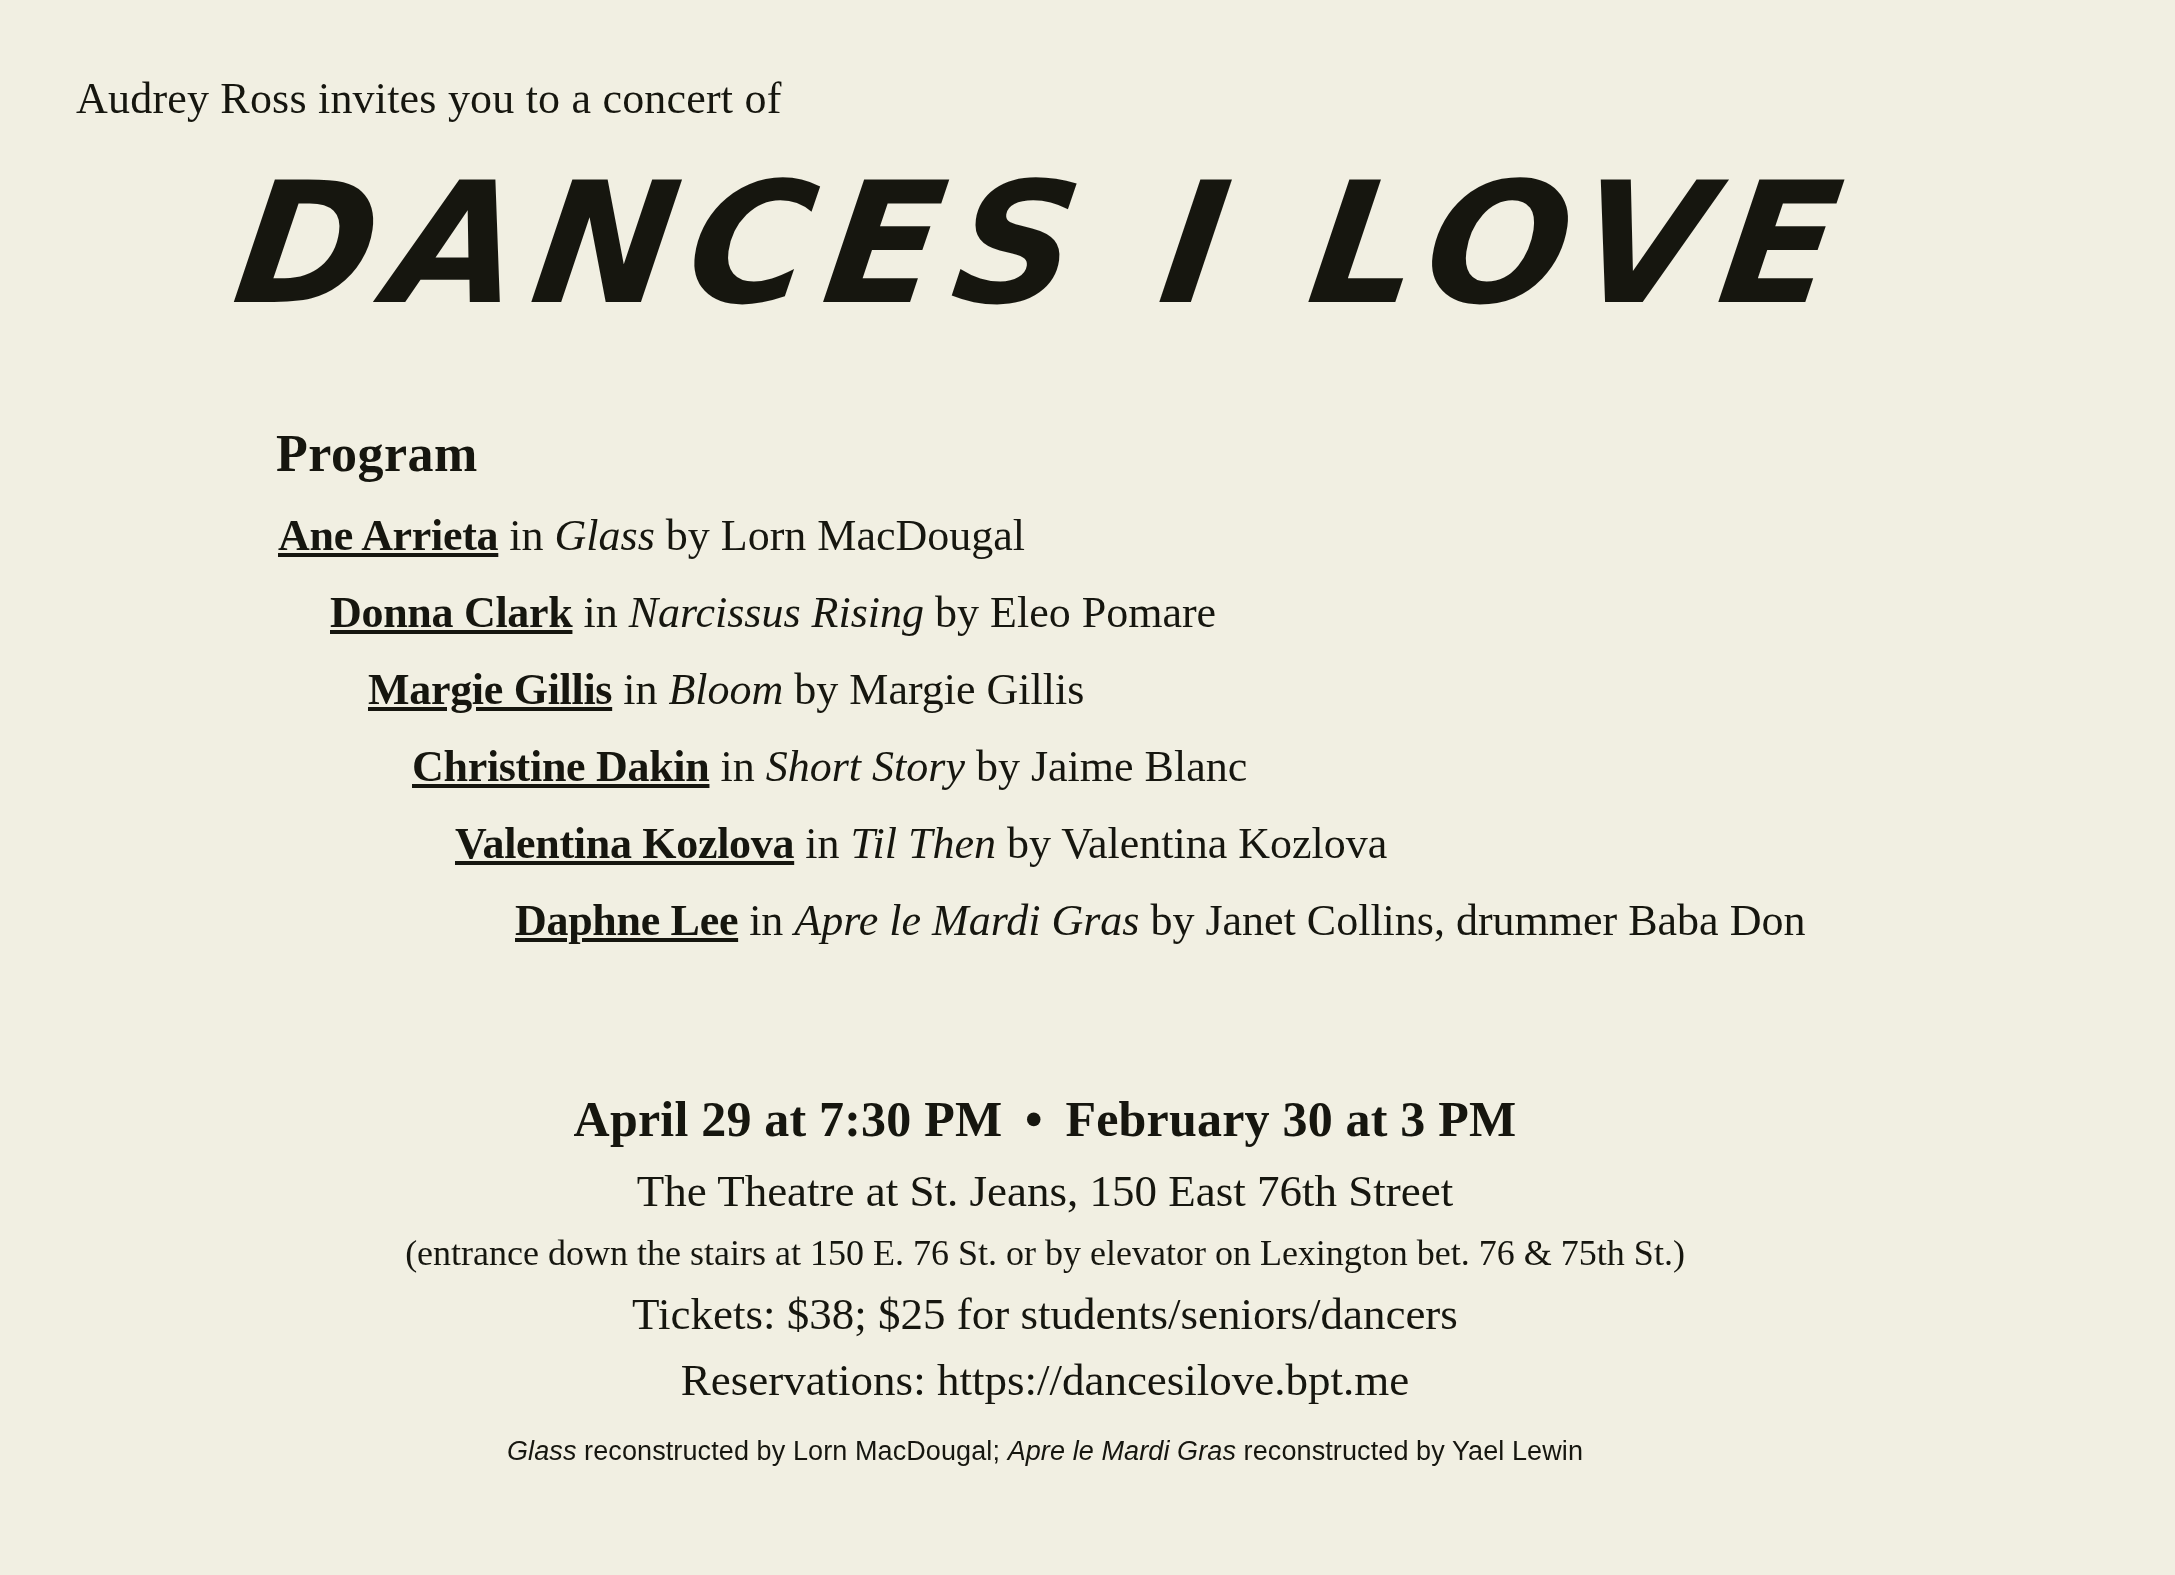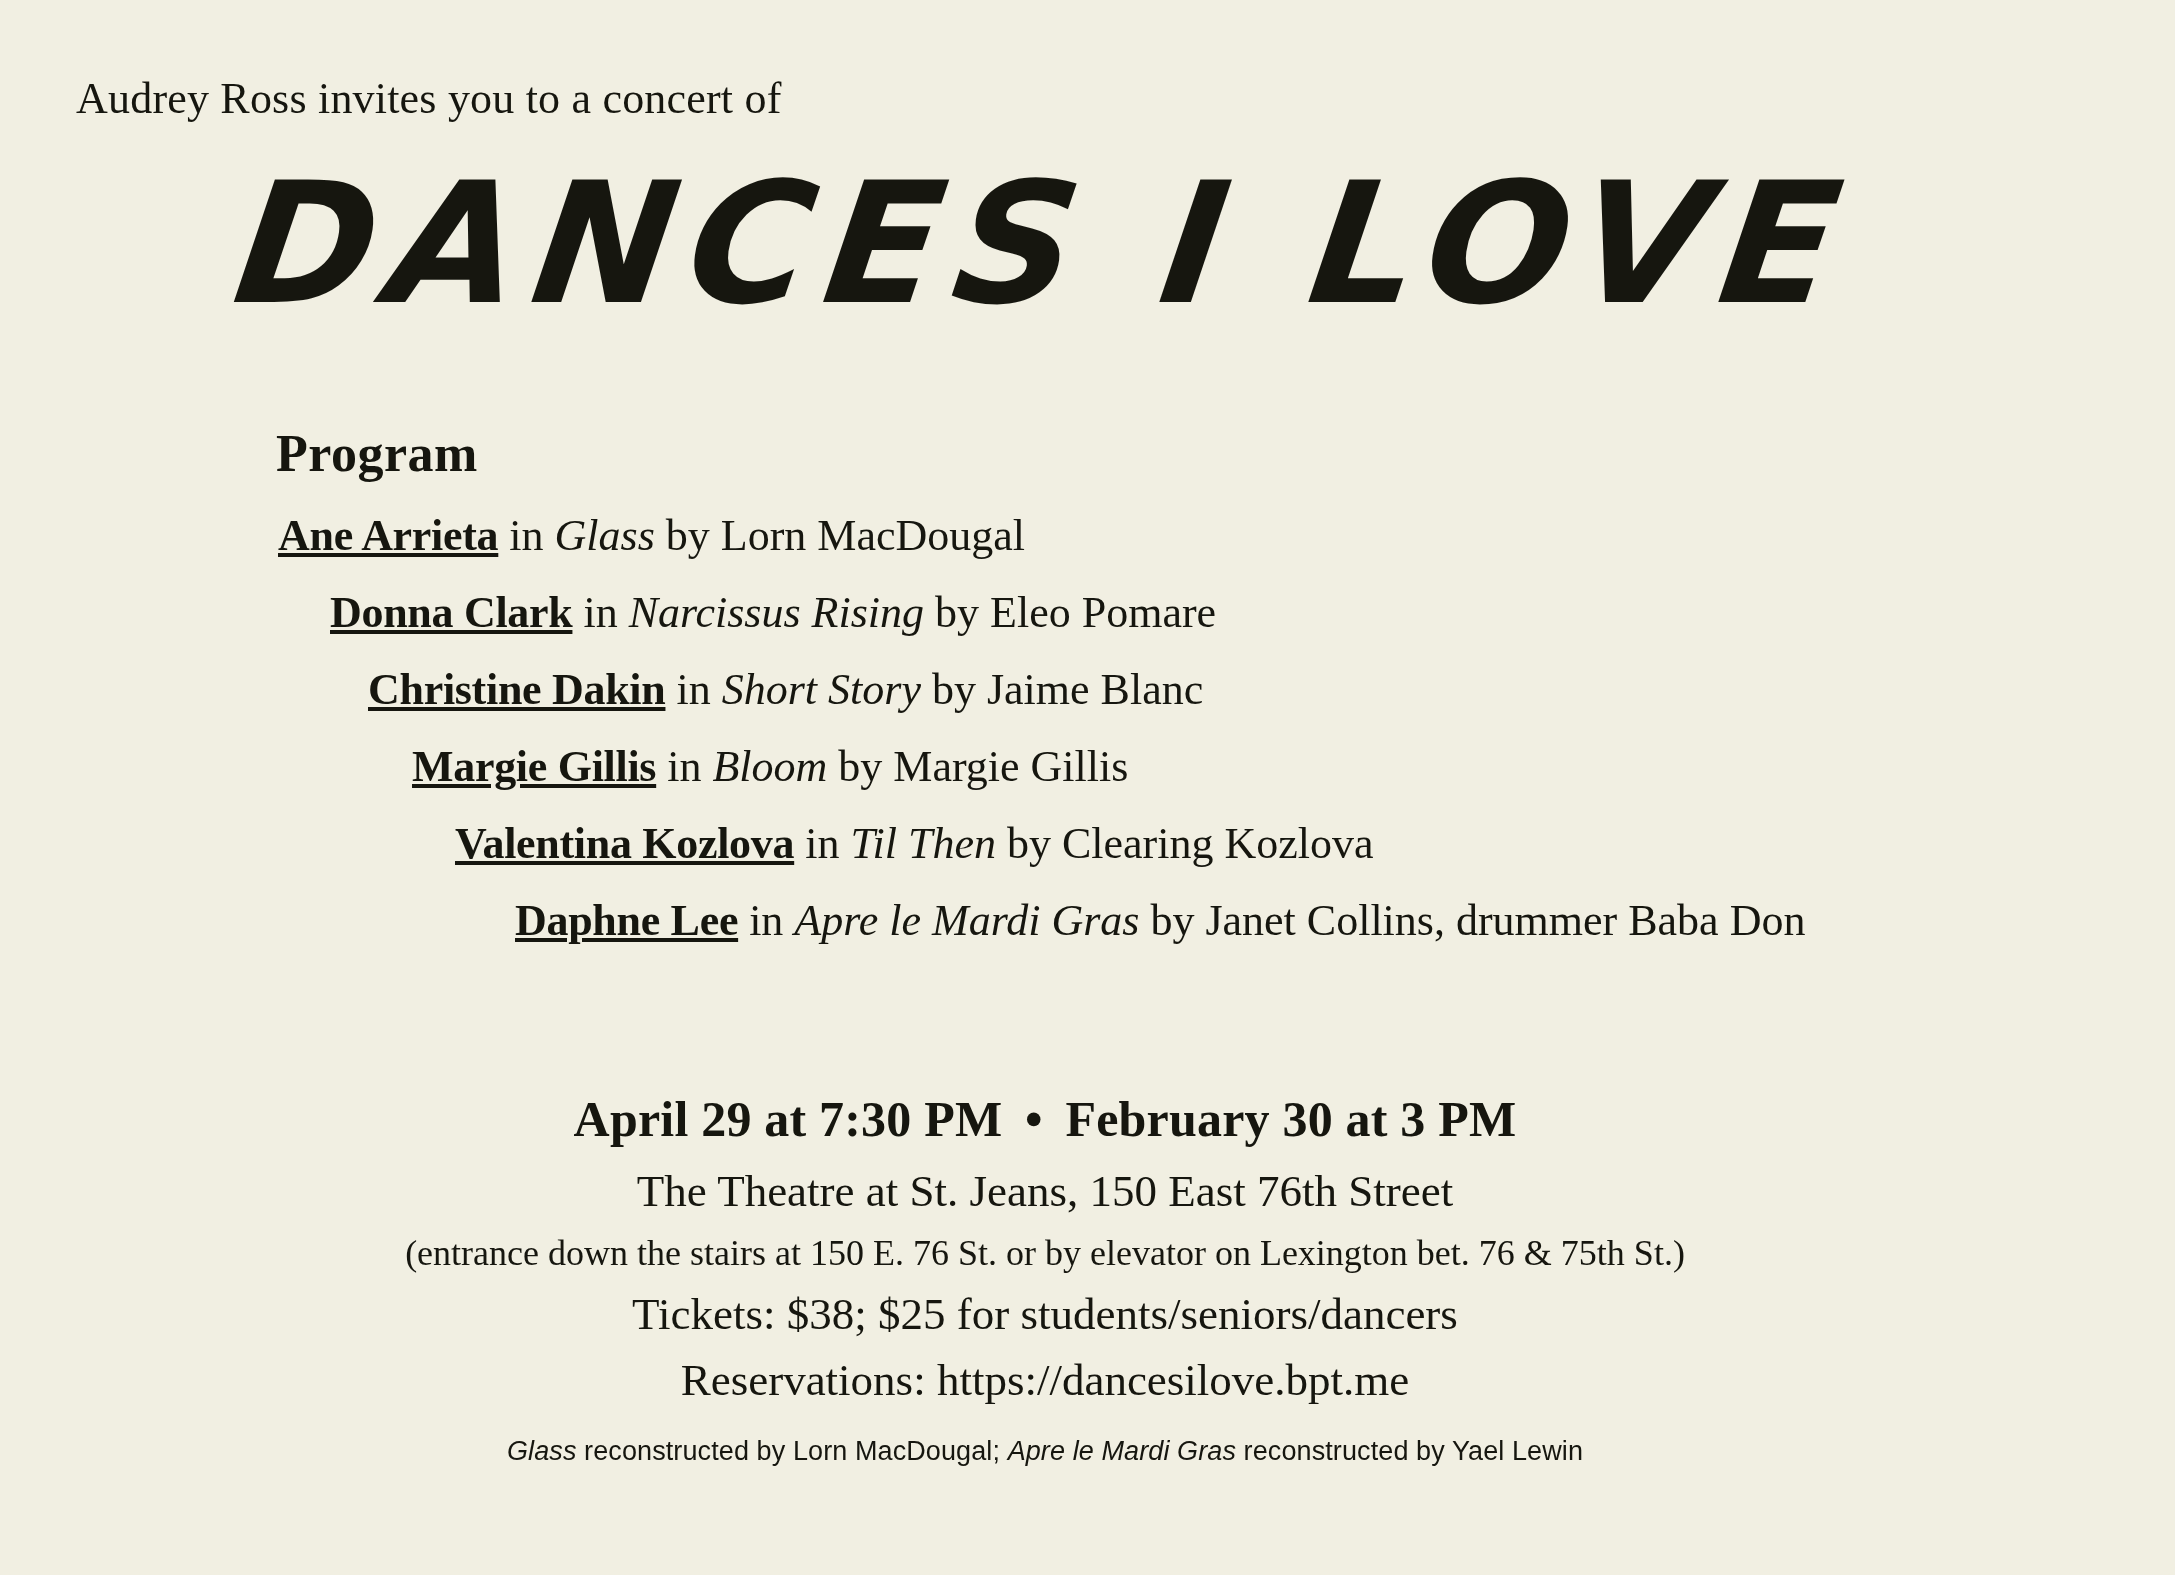--- a/index.html
+++ b/index.html
@@ -161,36 +161,36 @@
         <span class="piece">Glass</span>
         <span class="byline">by Lorn MacDougal</span>
       </li>
       <li>
         <span class="perf-name">Donna Clark</span>
         <span class="word-in">in</span>
         <span class="piece">Narcissus Rising</span>
         <span class="byline">by Eleo Pomare</span>
       </li>
       <li>
+        <span class="perf-name">Margie Gillis</span>
+        <span class="word-in">in</span>
+        <span class="piece">Bloom</span>
+        <span class="byline">by Margie Gillis</span>
+      </li>
+      <li>
         <span class="perf-name">Christine Dakin</span>
         <span class="word-in">in</span>
         <span class="piece">Short Story</span>
         <span class="byline">by Jaime Blanc</span>
       </li>
       <li>
-        <span class="perf-name">Margie Gillis</span>
-        <span class="word-in">in</span>
-        <span class="piece">Bloom</span>
-        <span class="byline">by Margie Gillis</span>
-      </li>
-      <li>
         <span class="perf-name">Valentina Kozlova</span>
         <span class="word-in">in</span>
         <span class="piece">Til Then</span>
-        <span class="byline">by Clearing Kozlova</span>
+        <span class="byline">by Valentina Kozlova</span>
       </li>
       <li>
         <span class="perf-name">Daphne Lee</span>
         <span class="word-in">in</span>
         <span class="piece">Apre le Mardi Gras</span>
         <span class="byline">by Janet Collins, drummer Baba Don</span>
       </li>
     </ul>
   </div>
 

